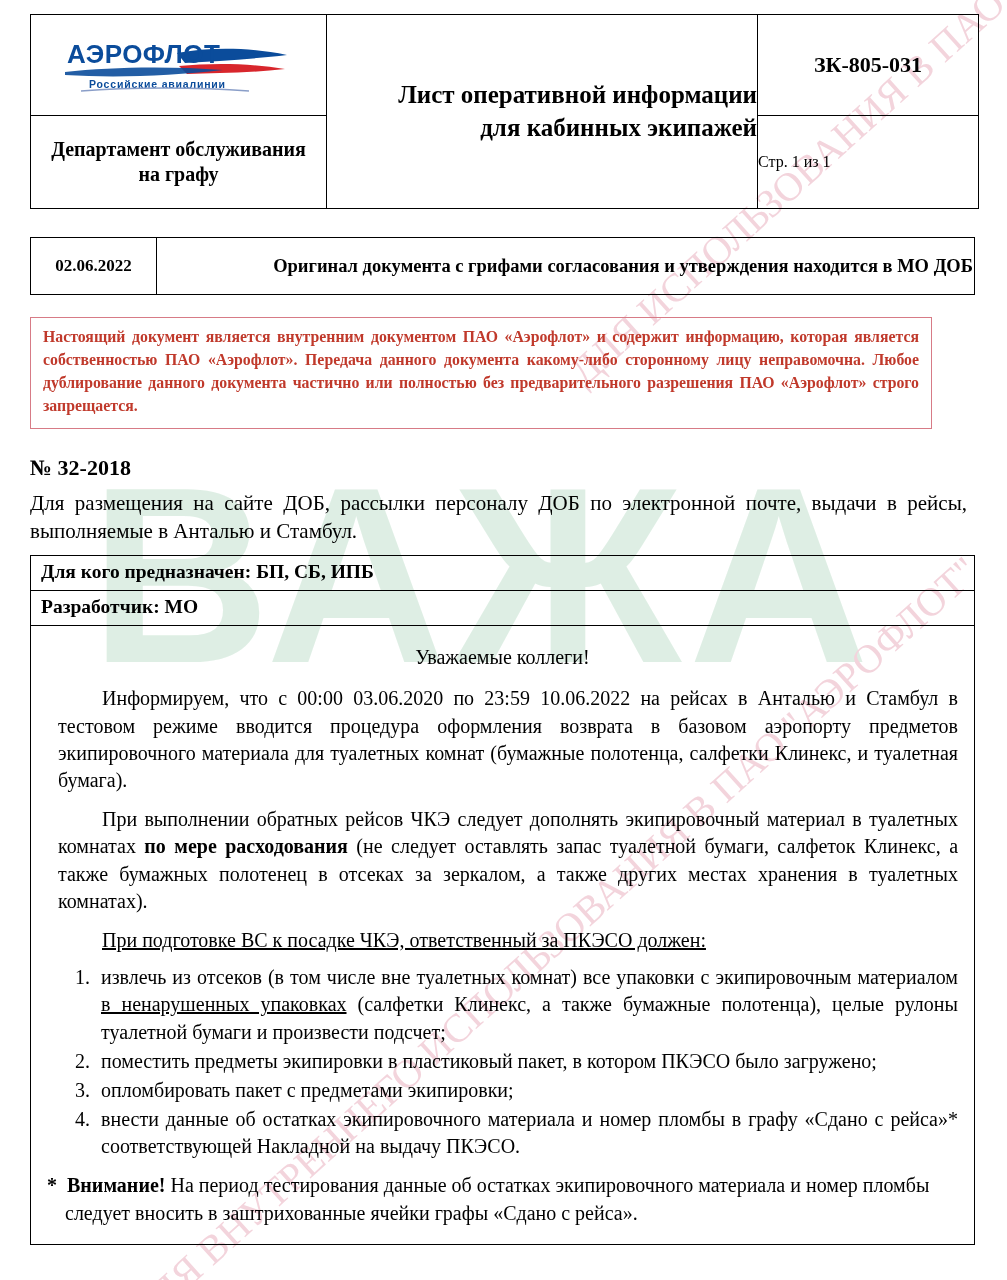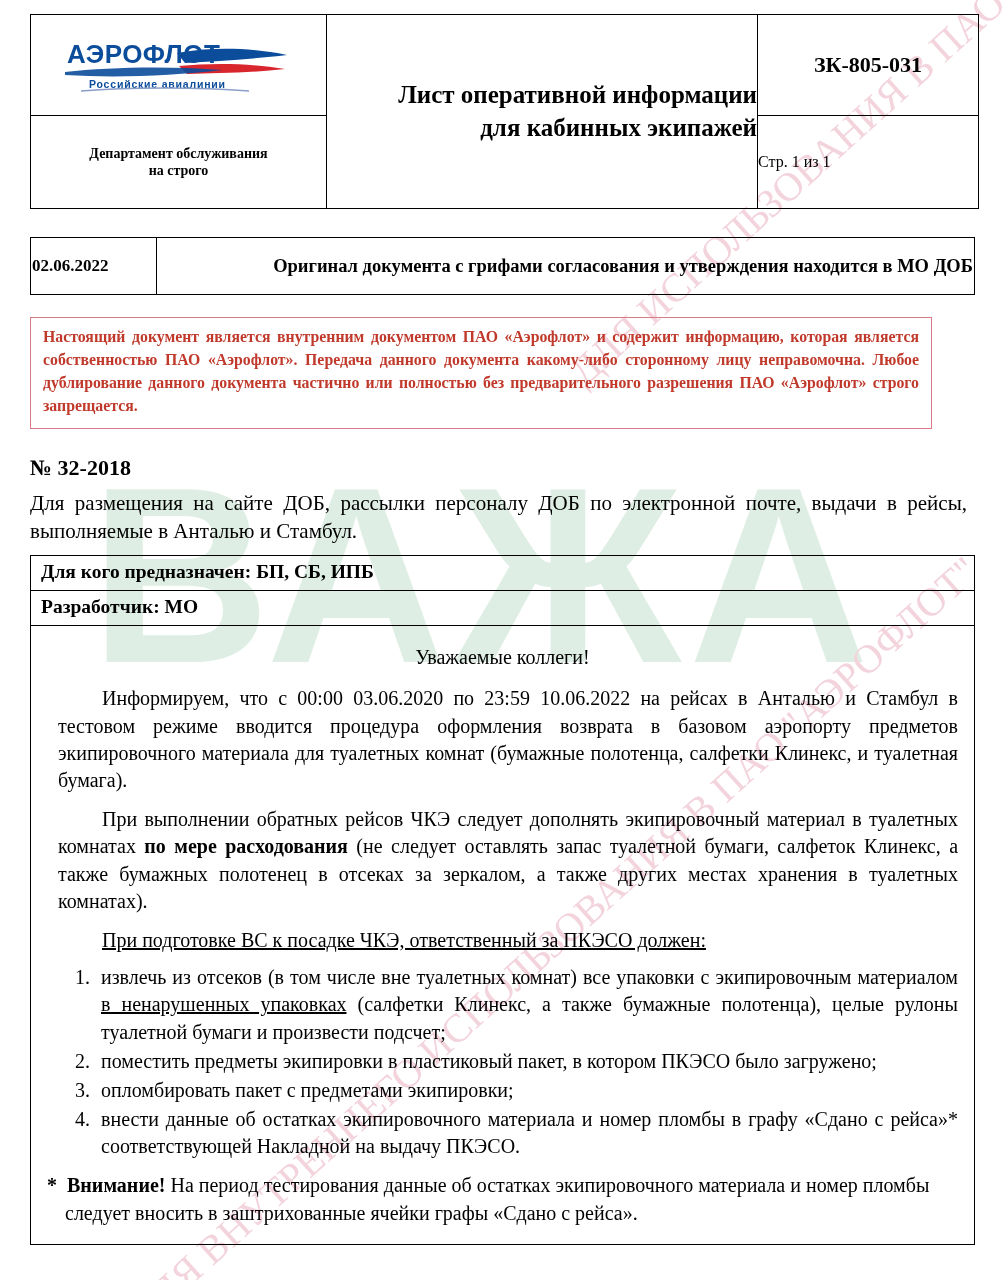--- a/index.html
+++ b/index.html
@@ -86,21 +86,21 @@
     width: 295px;
     height: 100px;
     text-align: center;
   }
   .dept-cell {
     width: 295px;
     height: 48px;
     text-align: center;
     font-family: "Liberation Serif", serif;
     font-weight: bold;
-    font-size: 14px;
+    font-size: 20px;
     line-height: 1.25;
     padding: 4px 6px;
   }
   .title-cell {
     width: 430px;
     text-align: right;
     font-weight: bold;
     font-size: 25px;
     line-height: 1.3;
     padding: 8px 10px;
@@ -137,21 +137,21 @@
     table-layout: fixed;
     margin-top: 28px;
   }
   table.daterow td {
     border: 1.5px solid #000;
     height: 54px;
     vertical-align: middle;
   }
   .date-cell {
     width: 123px;
-    text-align: left;
+    text-align: center;
     font-weight: bold;
     font-size: 17px;
   }
   .orig-cell {
     text-align: right;
     font-weight: bold;
     font-size: 18.5px;
   }
 
   
@@ -266,21 +266,21 @@
         </td>
         <td class="title-cell" rowspan="2">
           <div>Лист оперативной информации</div>
           <div>для кабинных экипажей</div>
         </td>
         <td class="code-cell">ЗК-805-031</td>
       </tr>
       <tr>
         <td class="dept-cell">
           <div>Департамент обслуживания</div>
-          <div>на строго</div>
+          <div>на графу</div>
         </td>
         <td class="pages-cell">Стр. 1 из 1</td>
       </tr>
     </tbody>
       </table>
 
     <table class="daterow">
       <tbody>
           <tr>
         <td class="date-cell">02.06.2022</td>

